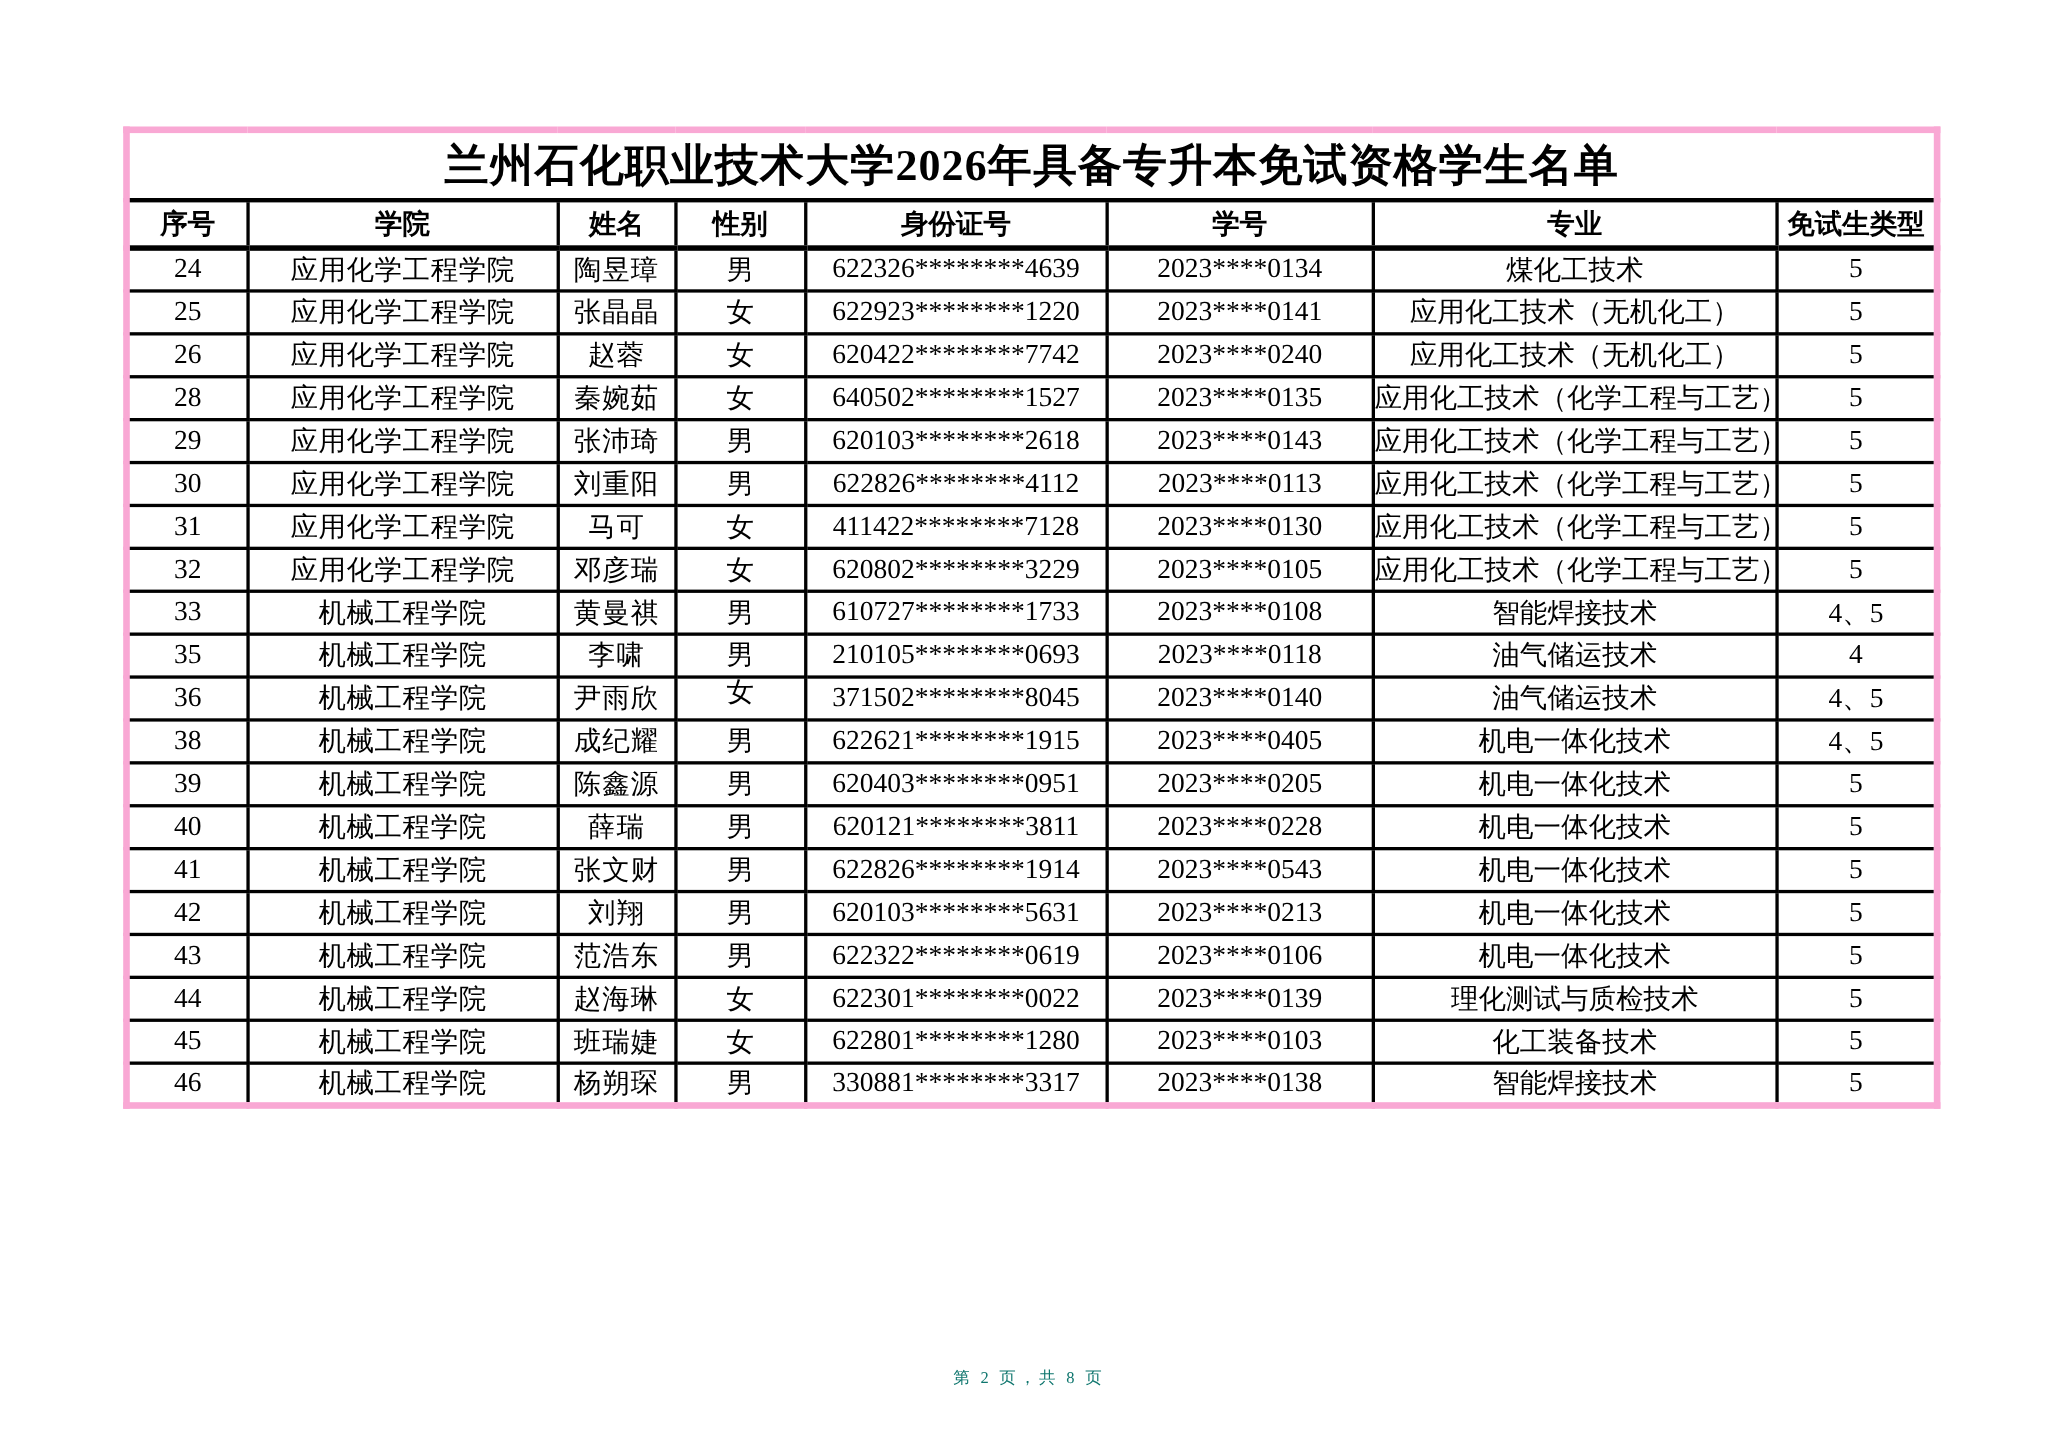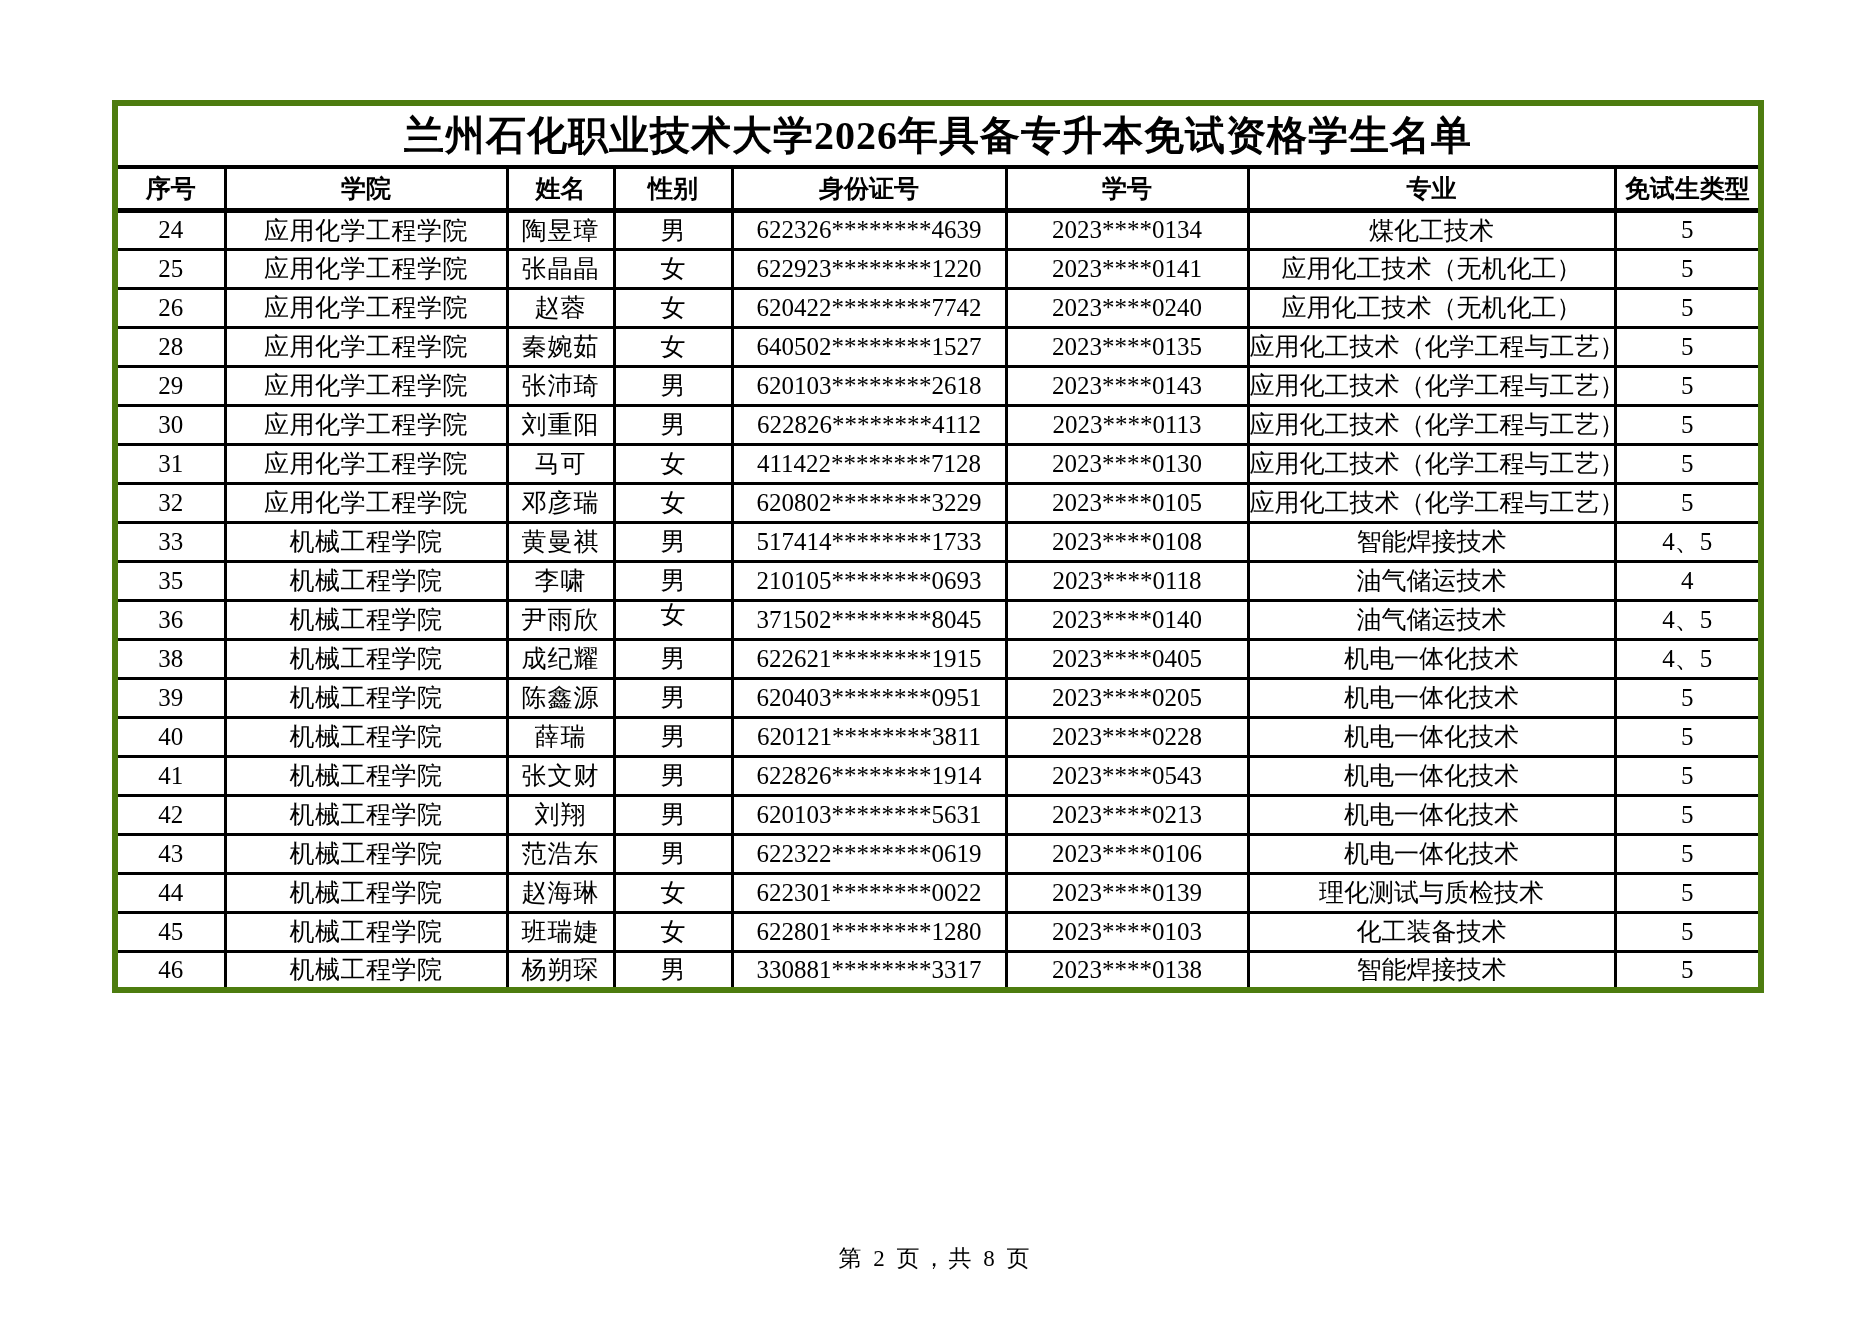--- a/index.html
+++ b/index.html
@@ -9,25 +9,25 @@
     width: 1871px;
     height: 1323px;
     background: #ffffff;
     color: #000000;
     font-family: "Liberation Serif", "DejaVu Serif", serif;
     overflow: hidden;
   }
   table.doc-table {
     position: absolute;
     left: 112px;
-    top: 100px;
+    top: 115px;
     width: 1646px;
     border-collapse: collapse;
     table-layout: fixed;
-    border: 6px solid #4d7c0f;
+    border: 6px solid #f9a8d4;
   }
   .doc-table th, .doc-table td {
     border: 3px solid #000;
     text-align: center;
     vertical-align: middle;
     white-space: nowrap;
     overflow: hidden;
     color: #000;
   }
   tr.title-row th {
@@ -51,23 +51,23 @@
   tbody td.col-college { letter-spacing: 0.5px; }
   tbody td.col-name { letter-spacing: 1px; }
   
   tbody tr:nth-child(11) td.col-gender { vertical-align: top; line-height: 1.05; }
   .footer {
     position: absolute;
     left: 0;
     right: 0;
     top: 1243px;
     text-align: center;
-    font-size: 23px;
+    font-size: 15px;
     letter-spacing: 3px;
-    color: #000000;
+    color: #0f766e;
   }
 </style>
 </head>
 <body>
 
 <div class="page">
 
   <table class="doc-table">
     <colgroup>
       <col style="width:110px">
@@ -173,21 +173,21 @@
       <td class="col-id">620802********3229</td>
       <td class="col-sid">2023****0105</td>
       <td class="col-major">应用化工技术（化学工程与工艺）</td>
       <td class="col-type">5</td>
     </tr>
         <tr>
       <td class="col-no">33</td>
       <td class="col-college">机械工程学院</td>
       <td class="col-name">黄曼祺</td>
       <td class="col-gender">男</td>
-      <td class="col-id">517414********1733</td>
+      <td class="col-id">610727********1733</td>
       <td class="col-sid">2023****0108</td>
       <td class="col-major">智能焊接技术</td>
       <td class="col-type">4、5</td>
     </tr>
         <tr>
       <td class="col-no">35</td>
       <td class="col-college">机械工程学院</td>
       <td class="col-name">李啸</td>
       <td class="col-gender">男</td>
       <td class="col-id">210105********0693</td>

